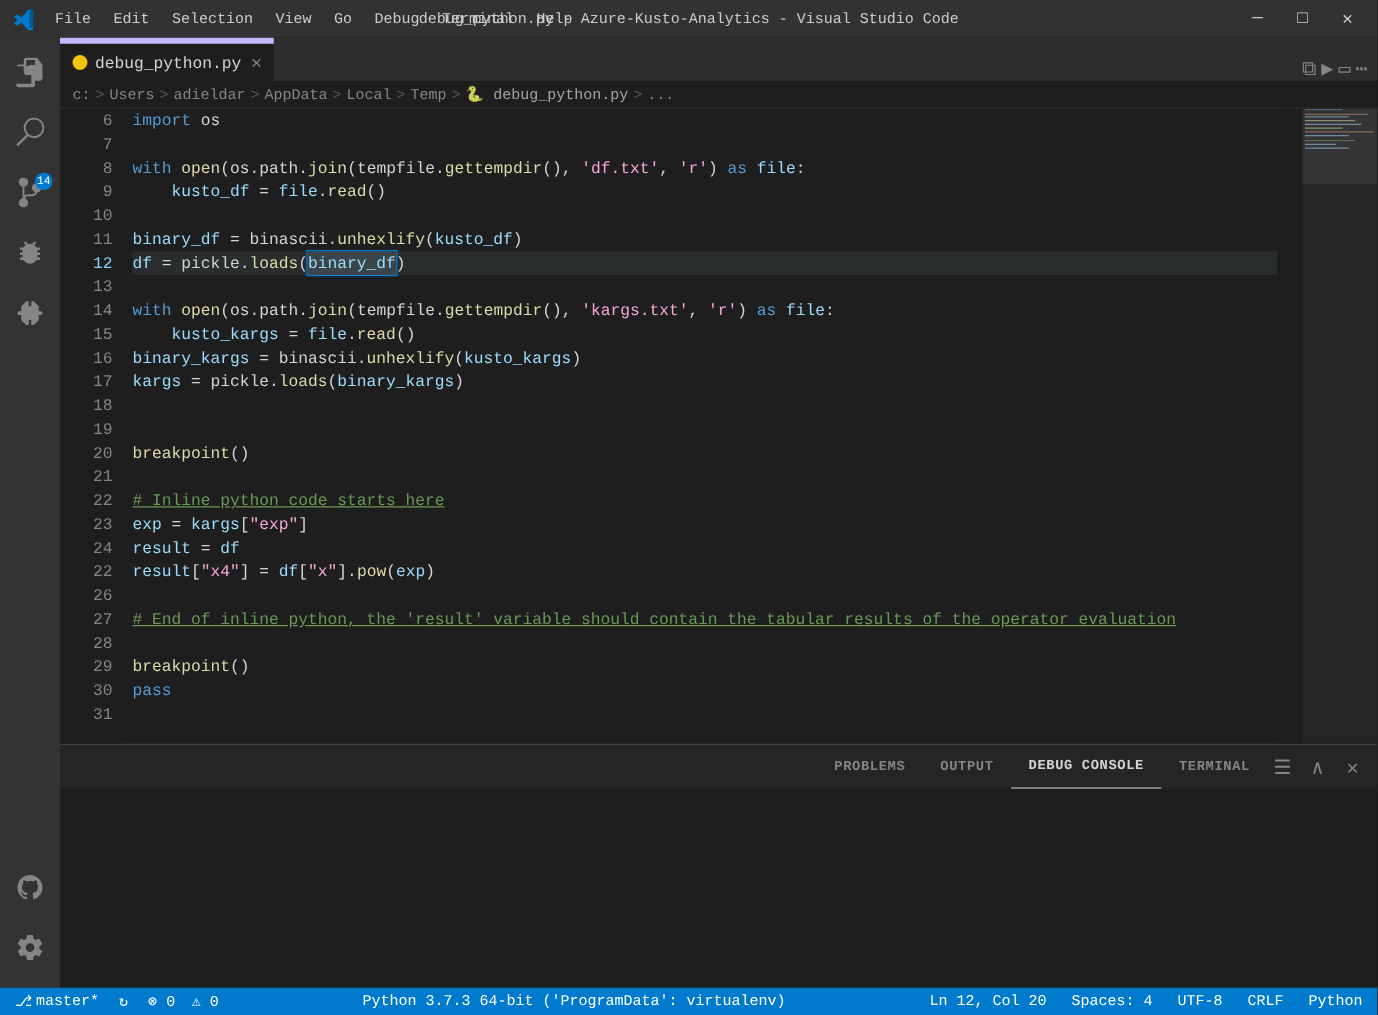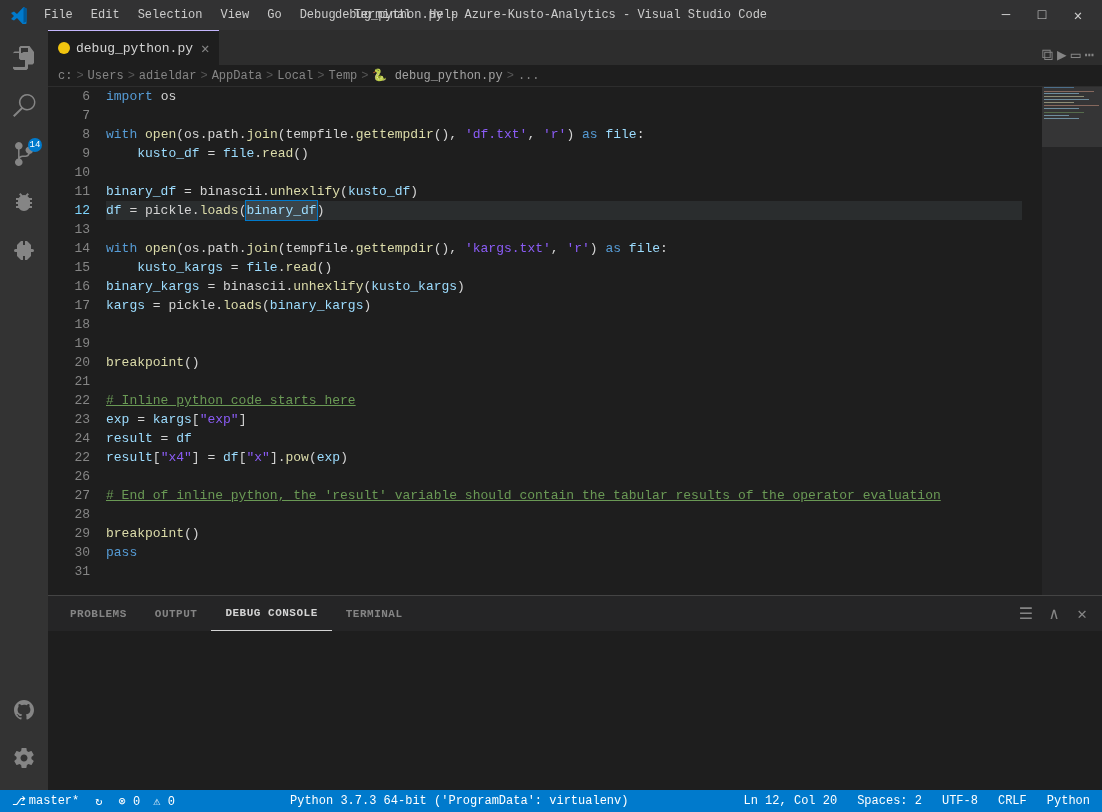--- a/index.html
+++ b/index.html
@@ -137,21 +137,21 @@
     .tab {
       height: 35px;
       padding: 0 10px;
       display: flex;
       align-items: center;
       gap: 6px;
       cursor: pointer;
       font-size: 13px;
       white-space: nowrap;
       background: #1e1e1e;
-      border-top: 1px solid #c4b5fd;
+      border-top: 5px solid #c4b5fd;
       color: #d4d4d4;
     }
     .tab .tab-icon {
       width: 12px;
       height: 12px;
       border-radius: 50%;
       background: #f1c40f;
       display: inline-block;
     }
     .tab .close-tab {
@@ -217,21 +217,21 @@
       line-height: 19px;
       white-space: pre;
       display: flex;
       align-items: center;
     }
     .code-line.active-line { background: #2a2d2e; }
 
     
     .kw { color: #569cd6; }
     .fn { color: #dcdcaa; }
-    .str { color: #8b5cf6; }
+    .str { color: #f9a8d4; }
     .cm { color: #6a9955; text-decoration: underline; }
     .var { color: #9cdcfe; }
 
     
     #minimap {
       width: 80px;
       background: #1e1e1e;
       flex-shrink: 0;
       position: relative;
       overflow: hidden;
@@ -260,21 +260,21 @@
       flex-direction: column;
       flex-shrink: 0;
     }
     #panel-tabs {
       height: 35px;
       background: #252526;
       display: flex;
       align-items: center;
       padding: 0 8px;
       gap: 0;
-      justify-content: space-between;
+      justify-content: flex-end;
     }
     #panel-tabs-left {
       display: flex;
       gap: 0;
     }
     .panel-tab {
       height: 35px;
       padding: 0 14px;
       display: flex;
       align-items: center;
@@ -634,21 +634,21 @@
   <div style="flex:1; display:flex; align-items:flex-start; justify-content:center;">
     <div class="status-item">
       <span>Python 3.7.3 64-bit ('ProgramData': virtualenv)</span>
     </div>
   </div>
   <div id="status-right">
     <div class="status-item">
       <span>Ln 12, Col 20</span>
     </div>
     <div class="status-item">
-      <span>Spaces: 2</span>
+      <span>Spaces: 4</span>
     </div>
     <div class="status-item">
       <span>UTF-8</span>
     </div>
     <div class="status-item">
       <span>CRLF</span>
     </div>
     <div class="status-item">
       <span>Python</span>
     </div>

